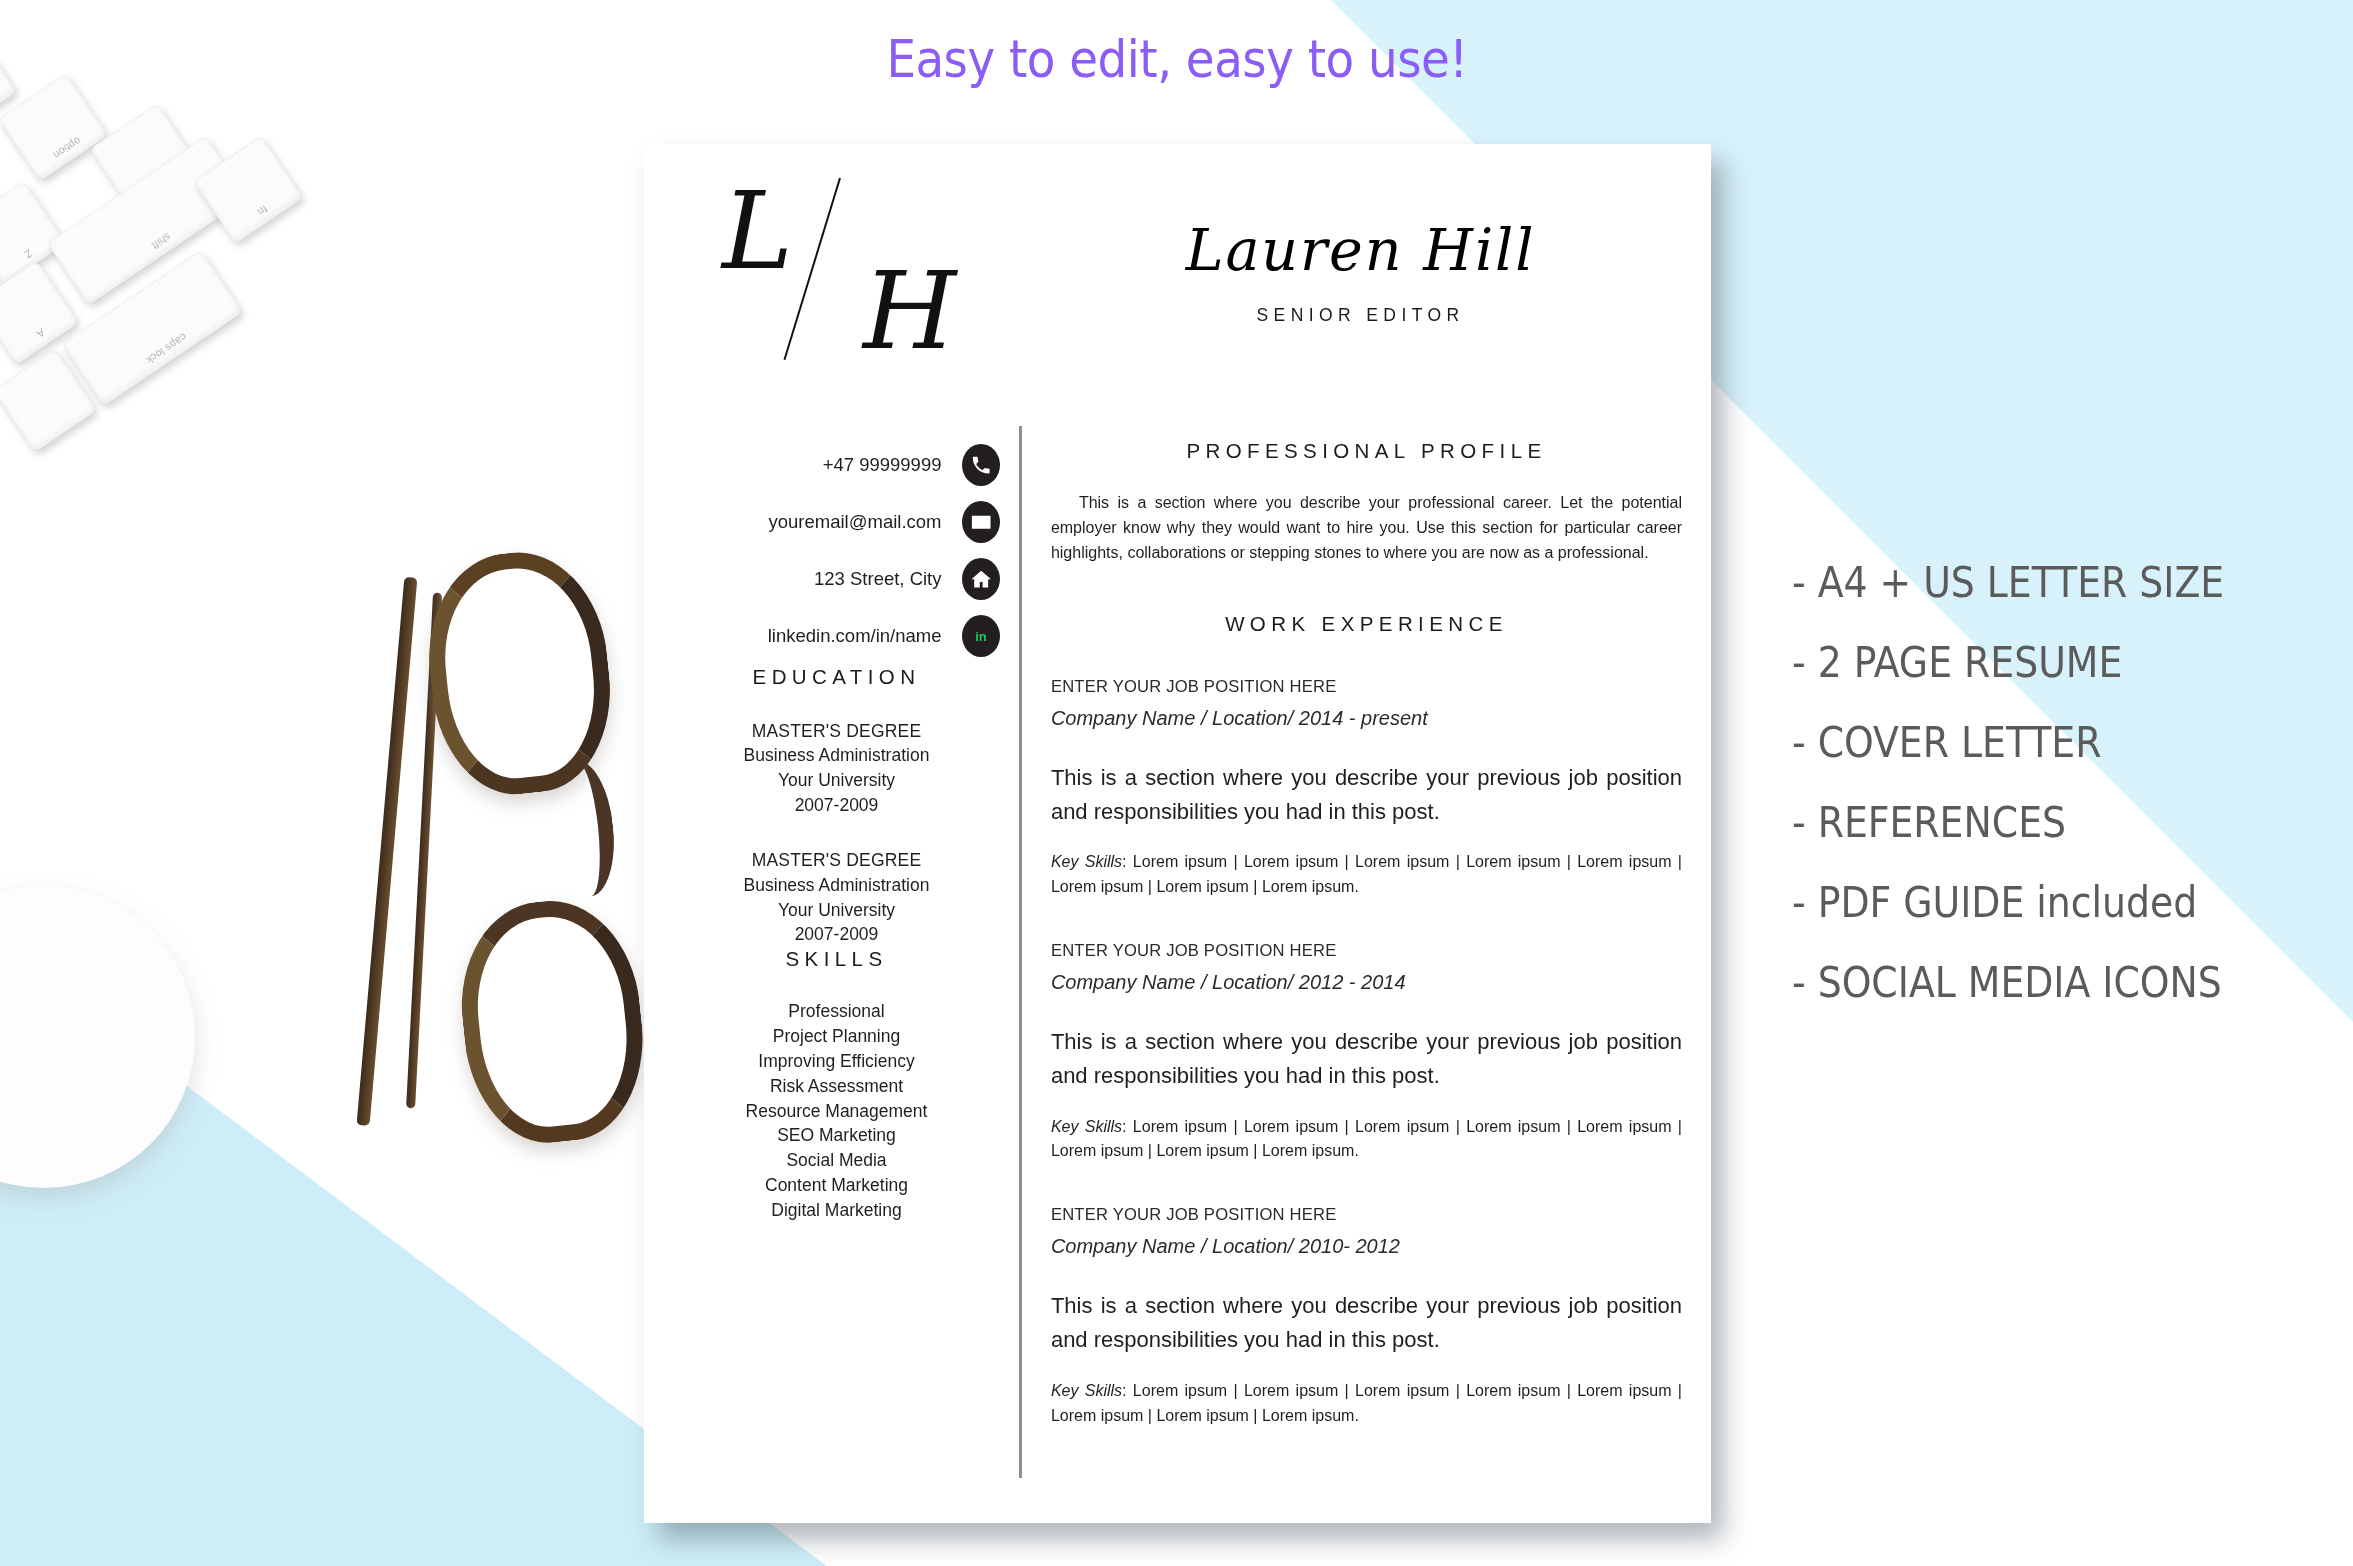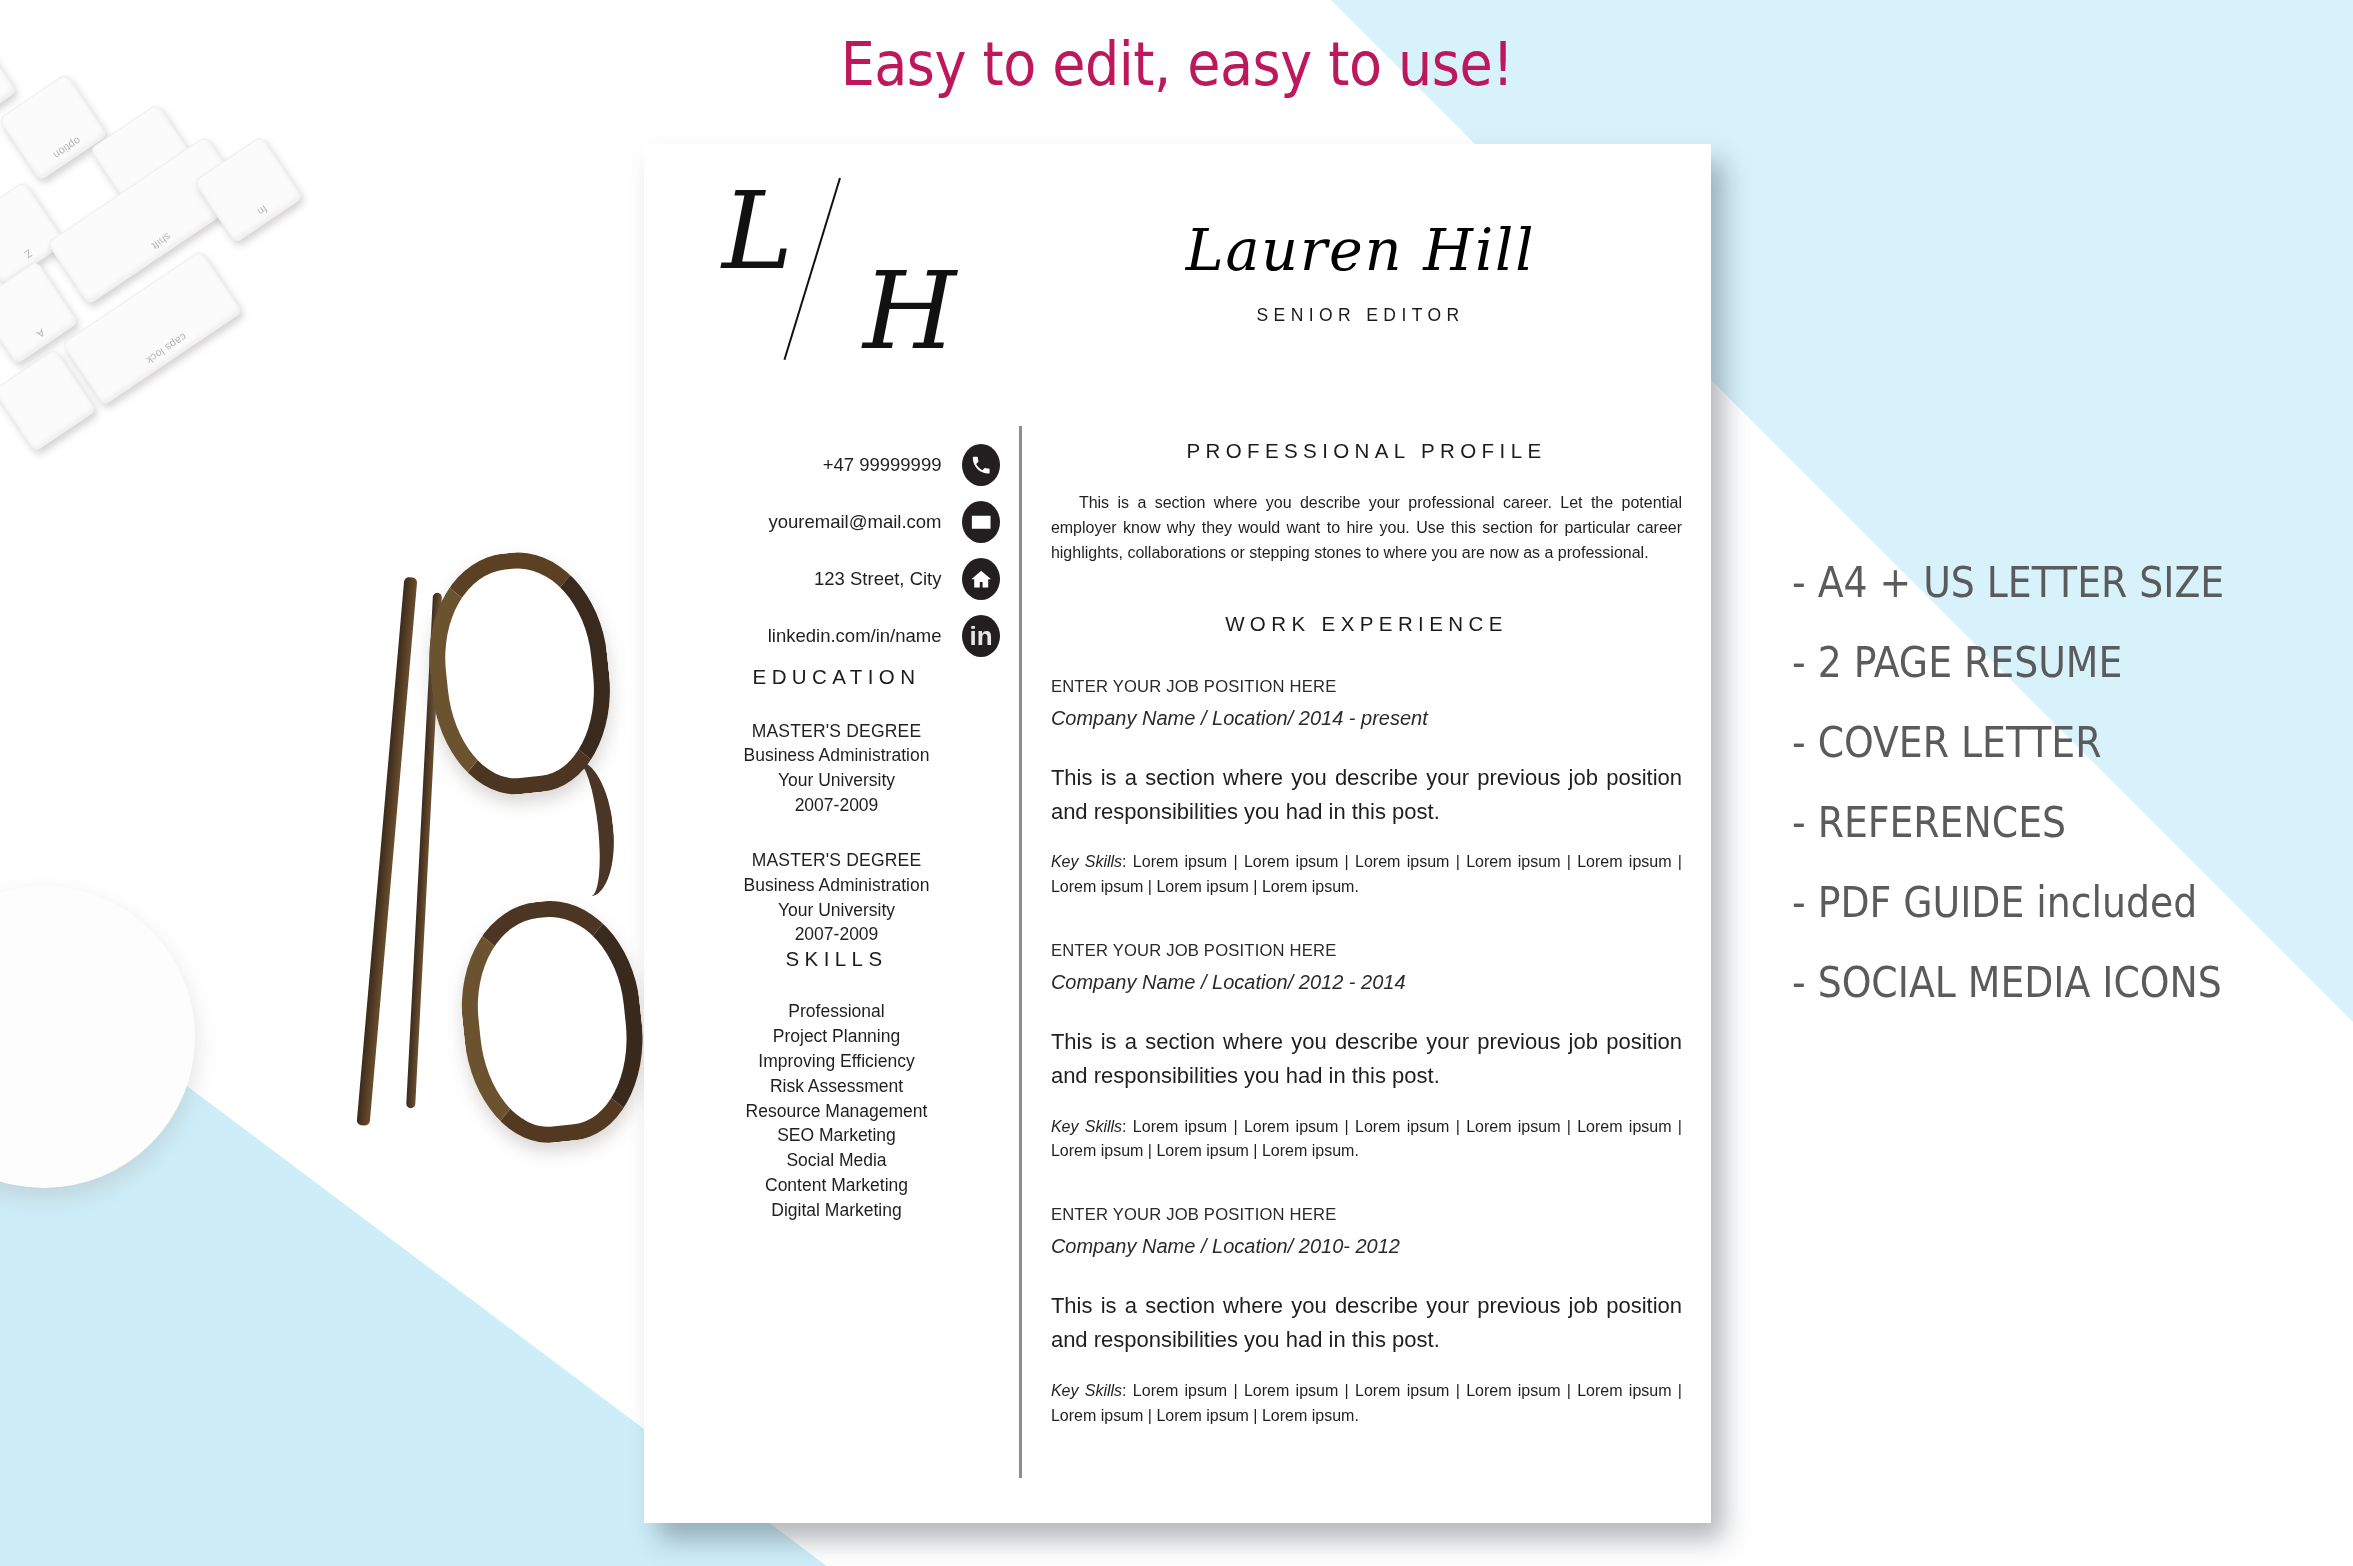--- a/index.html
+++ b/index.html
@@ -67,21 +67,21 @@
   .cup{
     position:absolute;left:-107px;top:886px;width:302px;height:302px;
     border-radius:50%;background:#fdfdfd;
     box-shadow:0 10.7px 23.4px rgba(170,165,165,.35);
   }
 
   
   .headline{
     position:absolute;left:0;right:0;top:29px;text-align:center;
     font-family:"DejaVu Sans Condensed","Liberation Sans",sans-serif;
-    font-size:60px;color:#be185d;font-weight:400;letter-spacing:-0.5px;
+    font-size:52px;color:#8b5cf6;font-weight:400;letter-spacing:-0.5px;
     z-index:8;
   }
 
   
   .sheet{
     position:absolute;left:644px;top:144px;width:1067px;height:1379px;
     background:#ffffff;
     box-shadow:12.7px 16.6px 25px rgba(70,80,90,.42);
     z-index:6;
   }
@@ -129,21 +129,21 @@
   .contact-text{
     font-size:18.5px;color:#1f1f1f;text-align:right;margin-right:20.5px;
     white-space:nowrap;
   }
   .ico{
     width:38px;height:42px;border-radius:50%;
     background:#231f20;display:flex;align-items:center;justify-content:center;
     flex:0 0 38px;
   }
   .ico svg{width:22.4px;height:22.4px;fill:#fff;}
-  .ico .in-txt{color:#e5e5e5;font-size:26px;font-weight:700;line-height:1;
+  .ico .in-txt{color:#22c55e;font-size:13px;font-weight:700;line-height:1;
     font-family:"Liberation Sans",sans-serif;}
 
   .sec-title{
     text-align:center;font-size:20.5px;letter-spacing:5.4px;color:#1b1b1b;
     margin:0;padding:0;
   }
   .left-block{}
   .edu-entry{text-align:center;margin-top:30px;line-height:1.42;}
   .edu-entry div{font-size:17.5px;color:#1f1f1f;}
   .edu-entry .deg{letter-spacing:0.2px;}

